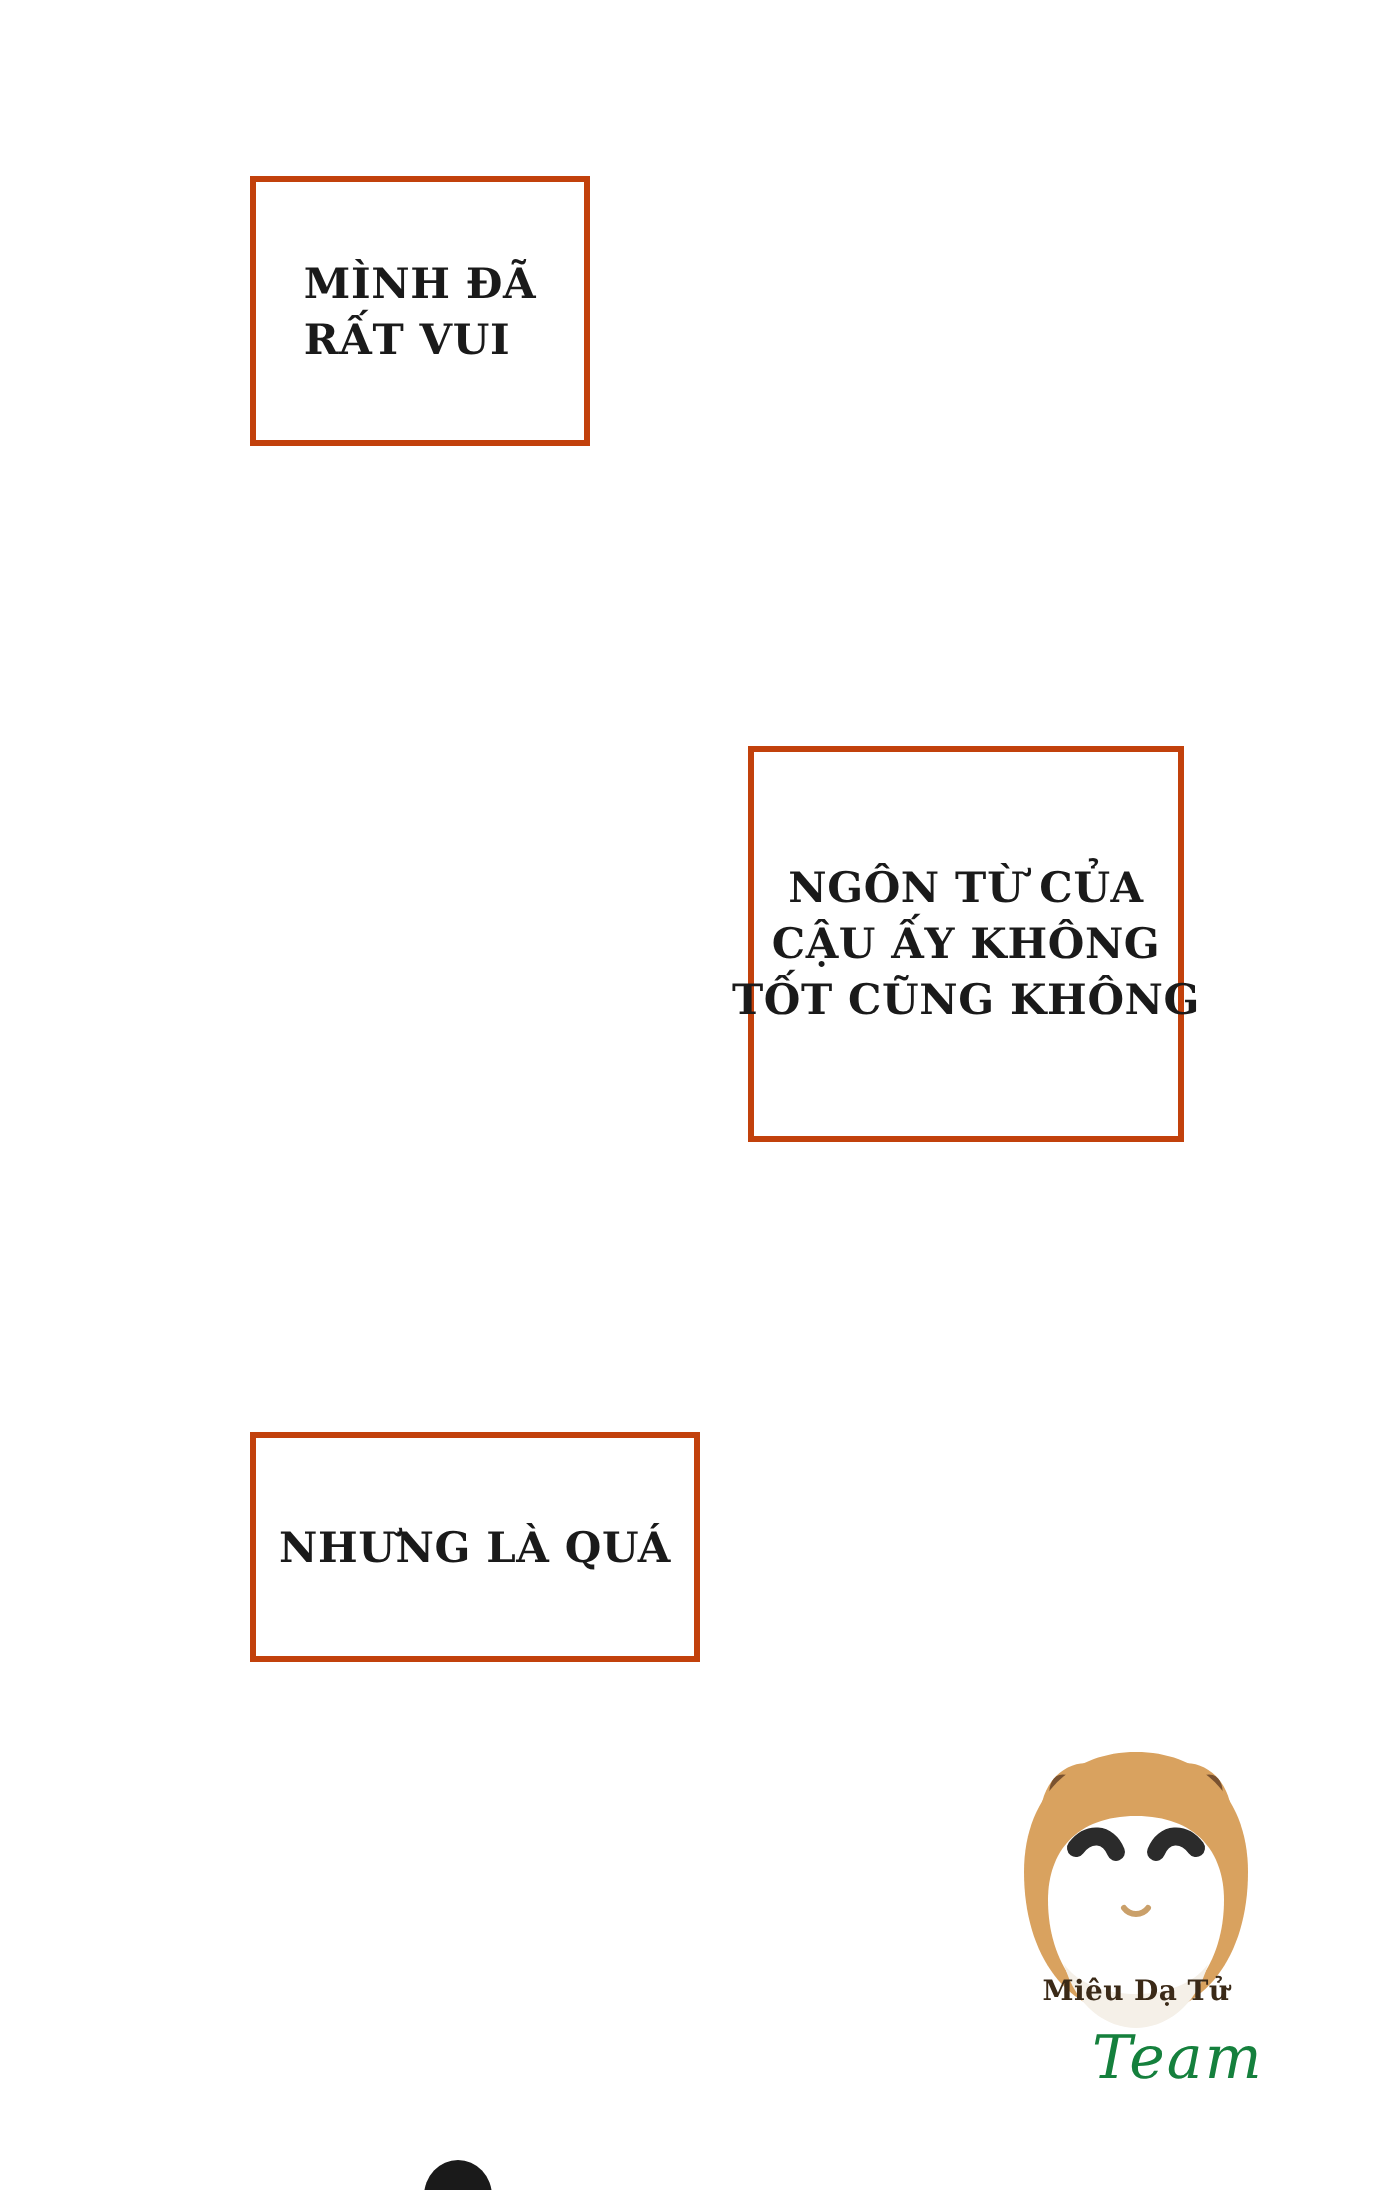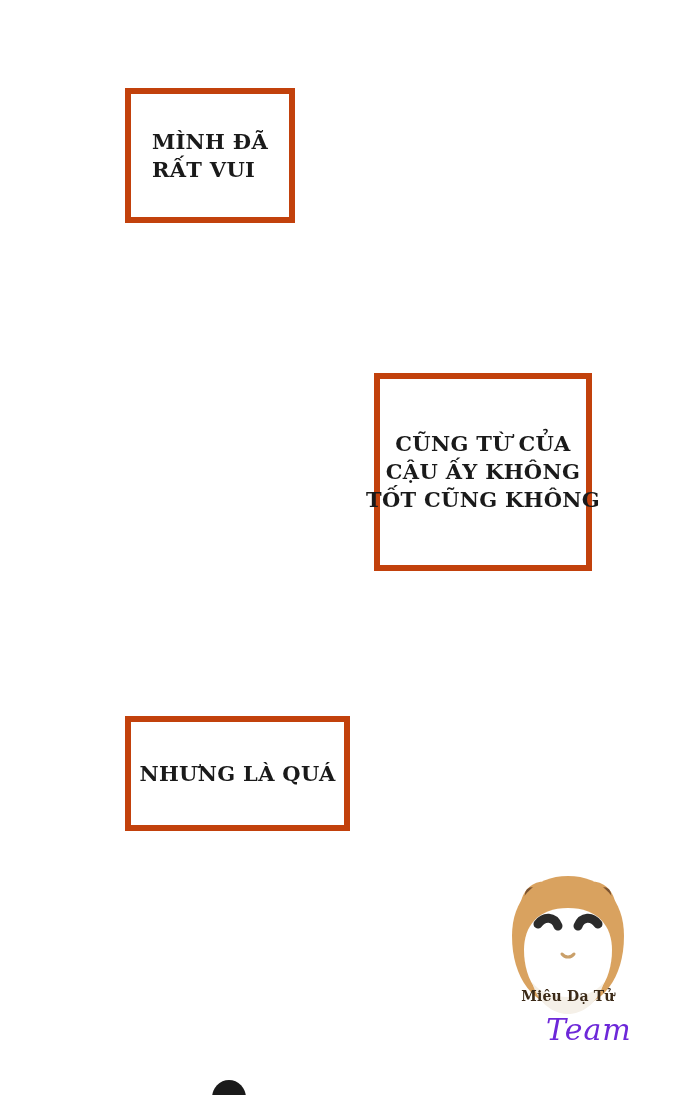--- a/index.html
+++ b/index.html
@@ -19,21 +19,21 @@
     position: absolute;
     top: 0; left: 0;
     width: 690px;
     height: 1095px;
     background: #ffffff;
   }
 
   .bubble {
     position: absolute;
     box-sizing: border-box;
-    border: 6px solid #c2410c;
+    border: 3px solid #c2410c;
     background: #ffffff;
     display: flex;
     flex-direction: column;
     align-items: center;
     justify-content: center;
     text-align: center;
     color: #1a1a1a;
     font-family: "DejaVu Serif", serif;
     font-weight: 700;
     letter-spacing: 0.3px;
@@ -98,21 +98,21 @@
 
   #watermark .logo-sub {
     position: absolute;
     left: 48px;
     top: 150px;
     width: 120px;
     text-align: left;
     font-family: "DejaVu Serif", serif;
     font-style: italic;
     font-size: 30px;
-    color: #6d28d9;
+    color: #15803d;
     letter-spacing: 1px;
   }
 
   
   #bottom-shape {
     position: absolute;
     left: 212px;
     top: 1080px;
     width: 34px;
     height: 30px;
@@ -127,21 +127,21 @@
 
   <div class="bubble" id="bubble-1">
     <div class="lines">
       <span class="line">MÌNH ĐÃ</span>
       <span class="line">RẤT VUI</span>
     </div>
   </div>
 
   <div class="bubble" id="bubble-2">
     <div class="lines">
-      <span class="line">CŨNG TỪ CỦA</span>
+      <span class="line">NGÔN TỪ CỦA</span>
       <span class="line">CẬU ẤY KHÔNG</span>
       <span class="line">TỐT CŨNG KHÔNG</span>
     </div>
   </div>
 
   <div class="bubble" id="bubble-3">
     <div class="lines">
       <span class="line">NHƯNG LÀ QUÁ</span>
     </div>
   </div>

